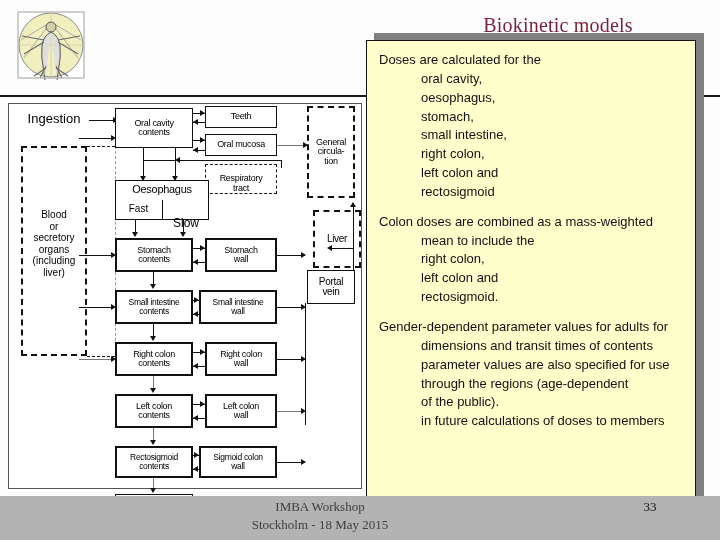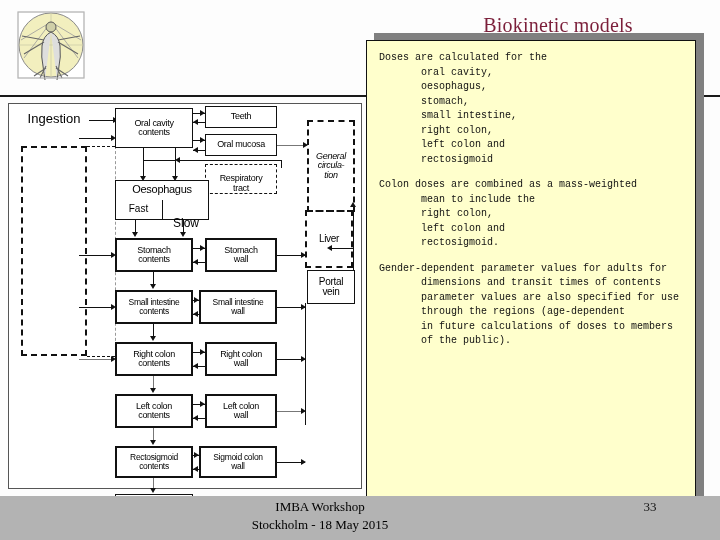--- a/index.html
+++ b/index.html
@@ -73,34 +73,34 @@
     background:#ffffcc;border:1px solid #111;
     box-sizing:border-box;
     padding:10px 12px 0 12px;
   }
   #note h2{
     margin:4px 0 16px 0;
     font-family:"Liberation Serif", serif;
     font-size:14px;font-weight:bold;color:#1a3a63;
   }
   .para{
-    font-family:Liberation Mono, monospace;
-    font-size:10px;color:#111;line-height:1.45;
+    font-family:Liberation Sans, sans-serif;
+    font-size:13px;color:#111;line-height:1.45;
     margin-bottom:11px;
   }
   .para .lead{display:block;}
   .para .sub{display:block;padding-left:42px;}
   
   #footer{
     position:absolute;left:0;top:496px;width:720px;height:44px;
     background:#b3b3b3;
   }
   #footcenter{
     position:absolute;left:0;top:2px;width:640px;text-align:center;
-    font-family:"Liberation Serif", serif;font-size:13px;color:#000000;
+    font-family:"Liberation Serif", serif;font-size:13px;color:#404040;
     line-height:1.35;
   }
   #pagenum{
     position:absolute;left:630px;top:3px;width:40px;text-align:center;
     font-family:"Liberation Serif", serif;font-size:13px;color:#111;
   }
 </style>
 </head>
 <body>
 
@@ -124,20 +124,28 @@
 
   <div id="hrule"></div>
 
   <div id="diagram">
 
     <div class="plain" style="left:10px;top:8px;width:70px;font-size:13px;">Ingestion</div>
     <div class="ln lnh" style="left:80px;top:16px;width:26px;"></div>
     <div class="arw arw-r" style="left:104px;top:13px;"></div>
 
     <div class="bx dash" style="left:12px;top:42px;width:66px;height:210px;"></div>
+    <div class="plain" style="left:12px;top:105px;width:66px;font-size:10px;">
+      <span>Blood</span><br>
+      <span>or</span><br>
+      <span>secretory</span><br>
+      <span>organs</span><br>
+      <span>(including</span><br>
+      <span>liver)</span>
+    </div>
 
     <div style="position:absolute;left:78px;top:42px;width:28px;height:0;border-top:1px dashed #111;"></div>
     <div style="position:absolute;left:106px;top:42px;width:0;height:210px;border-left:1px dashed #999;"></div>
     <div style="position:absolute;left:78px;top:252px;width:28px;height:0;border-top:1px dashed #111;"></div>
 
     <div class="bx" style="left:106px;top:4px;width:78px;height:40px;">
       <span>
         <span>Oral cavity</span><br>
         <span>contents</span>
       </span>
@@ -168,21 +176,21 @@
 
     <div class="bx dash1" style="left:196px;top:60px;width:72px;height:30px;align-items:flex-end;">
       <span>
         <span>Respiratory</span><br>
         <span>tract</span>
       </span>
     </div>
 
     <div class="ln lnv" style="left:232px;top:90px;width:1px;height:0px;"></div>
 
-    <div class="bx dash" style="left:298px;top:16px;width:48px;height:92px;font-style:italic;">
+    <div class="bx dash" style="left:298px;top:2px;width:48px;height:92px;">
       <span style="font-size:9px;">
         <span>General</span><br>
         <span>circula-</span><br>
         <span>tion</span>
       </span>
     </div>
 
     <div class="ln lnv" style="left:134px;top:44px;height:12px;"></div>
     <div class="ln lnh" style="left:134px;top:56px;width:32px;"></div>
     <div class="ln lnv" style="left:166px;top:44px;height:12px;"></div>
@@ -222,21 +230,21 @@
         <span>wall</span>
       </span>
     </div>
     <div class="ln lnh" style="left:184px;top:144px;width:12px;"></div>
     <div class="arw arw-r" style="left:191px;top:141px;"></div>
     <div class="ln lnh" style="left:184px;top:158px;width:12px;"></div>
     <div class="arw arw-l" style="left:184px;top:155px;"></div>
     <div class="ln lnh" style="left:268px;top:151px;width:28px;"></div>
     <div class="arw arw-r" style="left:292px;top:148px;"></div>
 
-    <div class="bx dash" style="left:296px;top:106px;width:48px;height:58px;">
+    <div class="bx dash" style="left:304px;top:106px;width:48px;height:58px;">
       <span style="font-size:10px;">Liver</span>
     </div>
     <div class="arw arw-u" style="left:341px;top:98px;"></div>
     <div class="ln lnv" style="left:344px;top:102px;height:64px;"></div>
     <div class="ln lnh" style="left:320px;top:144px;width:24px;"></div>
     <div class="arw arw-l" style="left:318px;top:141px;"></div>
 
     <div class="ln lnv" style="left:144px;top:168px;height:14px;"></div>
     <div class="arw arw-d" style="left:141px;top:180px;"></div>
 
@@ -371,22 +379,22 @@
       <span class="sub">right colon,</span>
       <span class="sub">left colon and</span>
       <span class="sub">rectosigmoid.</span>
     </div>
 
     <div class="para">
       <span class="lead">Gender-dependent parameter values for adults for</span>
       <span class="sub">dimensions and transit times of contents</span>
       <span class="sub">parameter values are also specified for use</span>
       <span class="sub">through the regions (age-dependent</span>
+      <span class="sub">of the public).</span>
       <span class="sub">in future calculations of doses to members</span>
-      <span class="sub">of the public).</span>
     </div>
   </div>
 
 </div>
 
 <div id="footer">
   <div id="footcenter">
     <span>IMBA Workshop</span><br>
     <span>Stockholm - 18 May 2015</span>
   </div>

